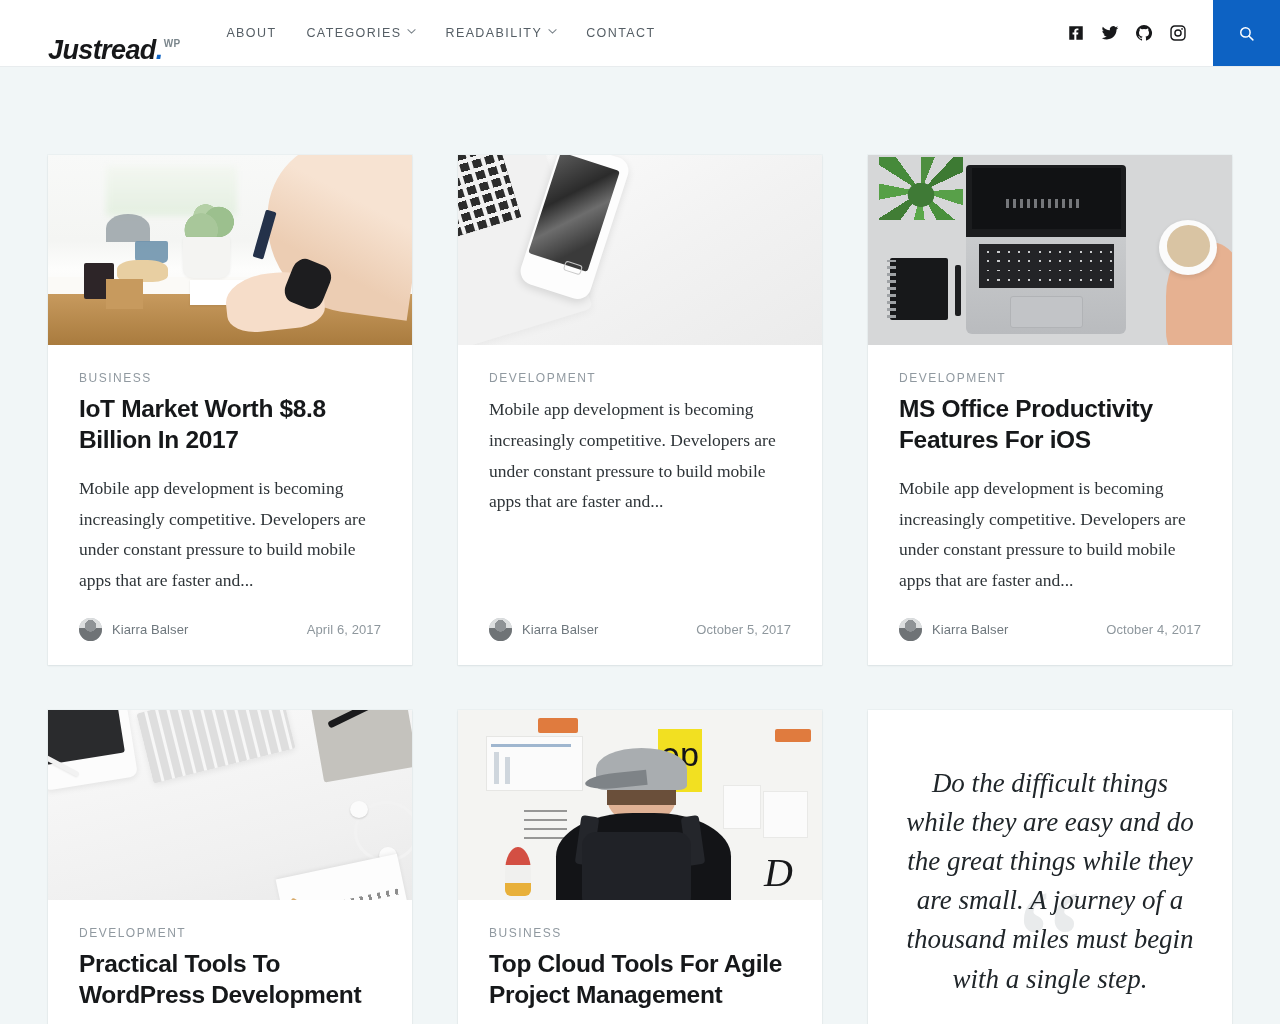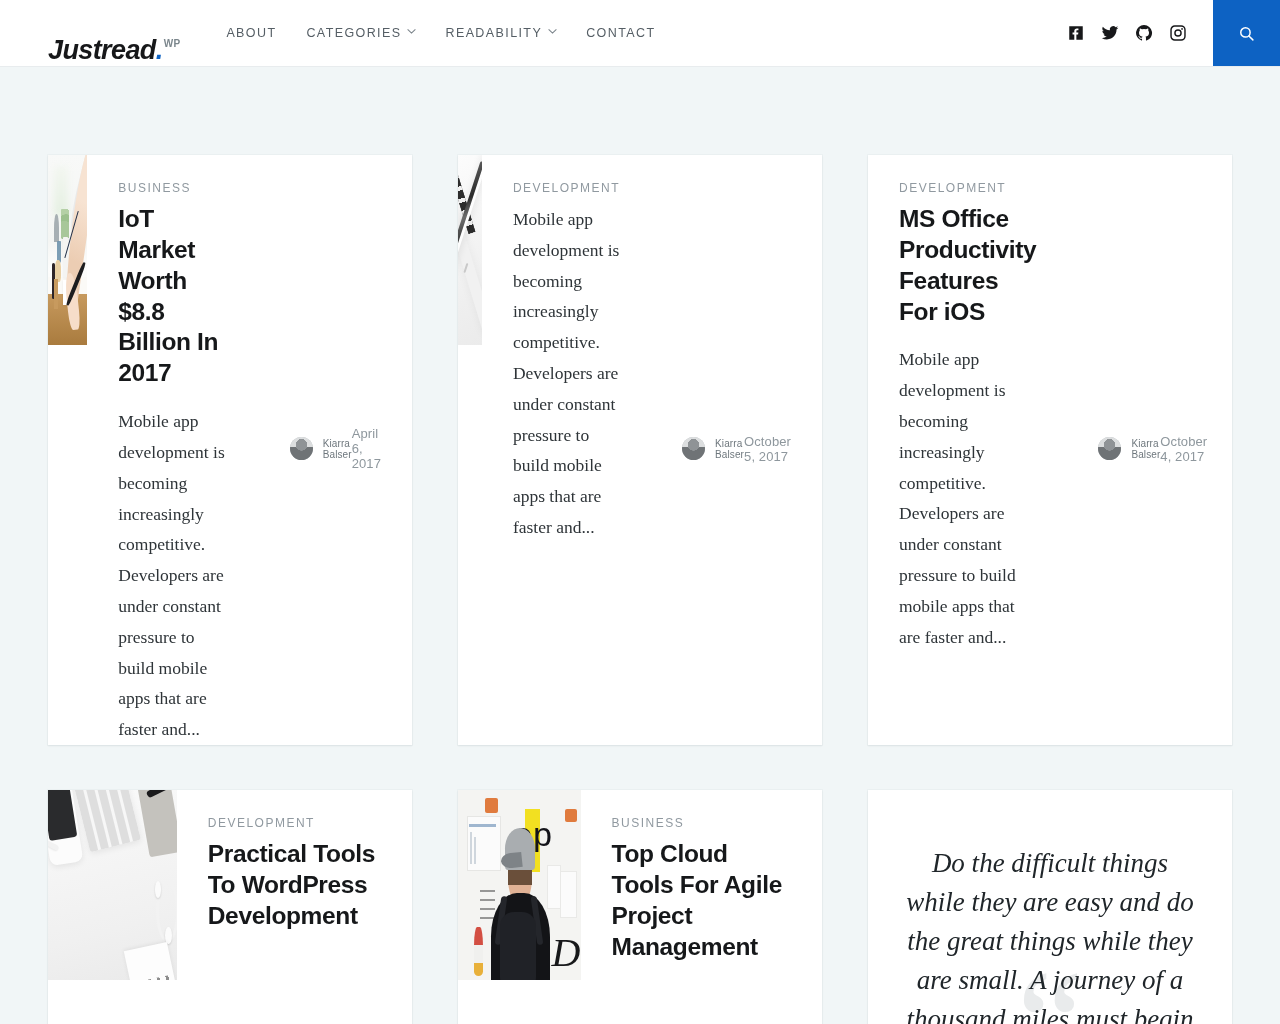--- a/index.html
+++ b/index.html
@@ -105,21 +105,21 @@
   }
   .grid{
     display:grid;
     grid-template-columns:repeat(3, 364px);
     gap:45px 46px;
   }
   .card{
     background:#ffffff;
     box-shadow:0 1px 2px rgba(20,30,40,0.07), 0 0 0 1px rgba(20,30,40,0.025);
     display:flex;
-    flex-direction:row;
+    flex-direction:column;
     overflow:hidden;
   }
   .card-thumb{
     height:190px;
     width:100%;
     position:relative;
     overflow:hidden;
     background:#dfe3e5;
     cursor:pointer;
   }
@@ -170,21 +170,21 @@
   }
   .avatar{
     width:23px; height:23px;
     border-radius:50%;
     overflow:hidden;
     flex:0 0 auto;
     background:#b9bec2;
     position:relative;
   }
   .author-name{
-    font-size:10px;
+    font-size:13px;
     color:#6e777d;
     letter-spacing:0.1px;
   }
   .post-date{
     font-size:13px;
     color:#8e979d;
     letter-spacing:0.1px;
   }
 
   

